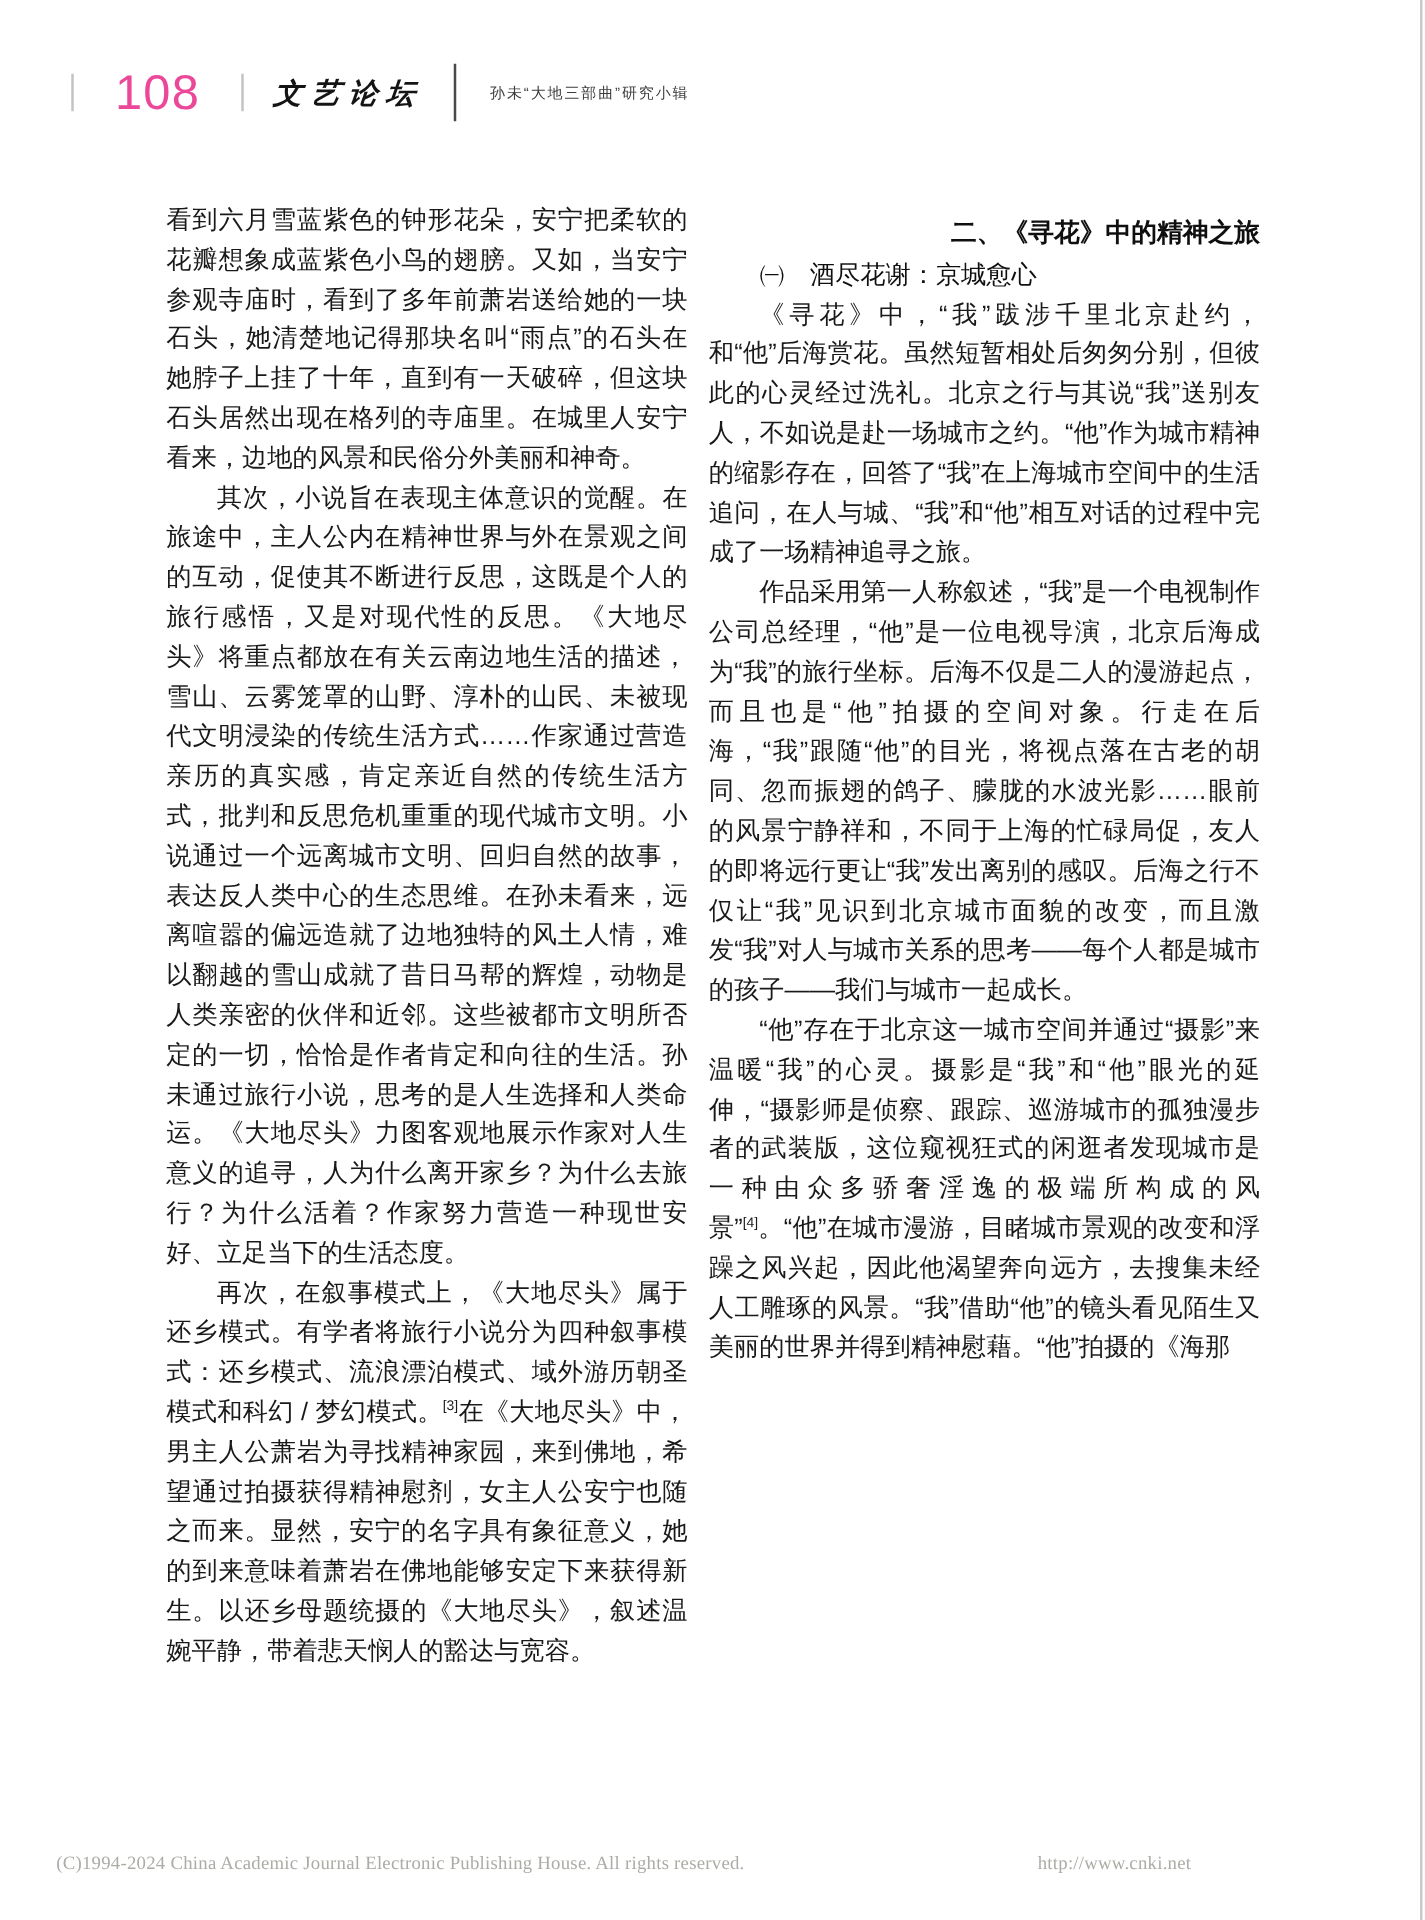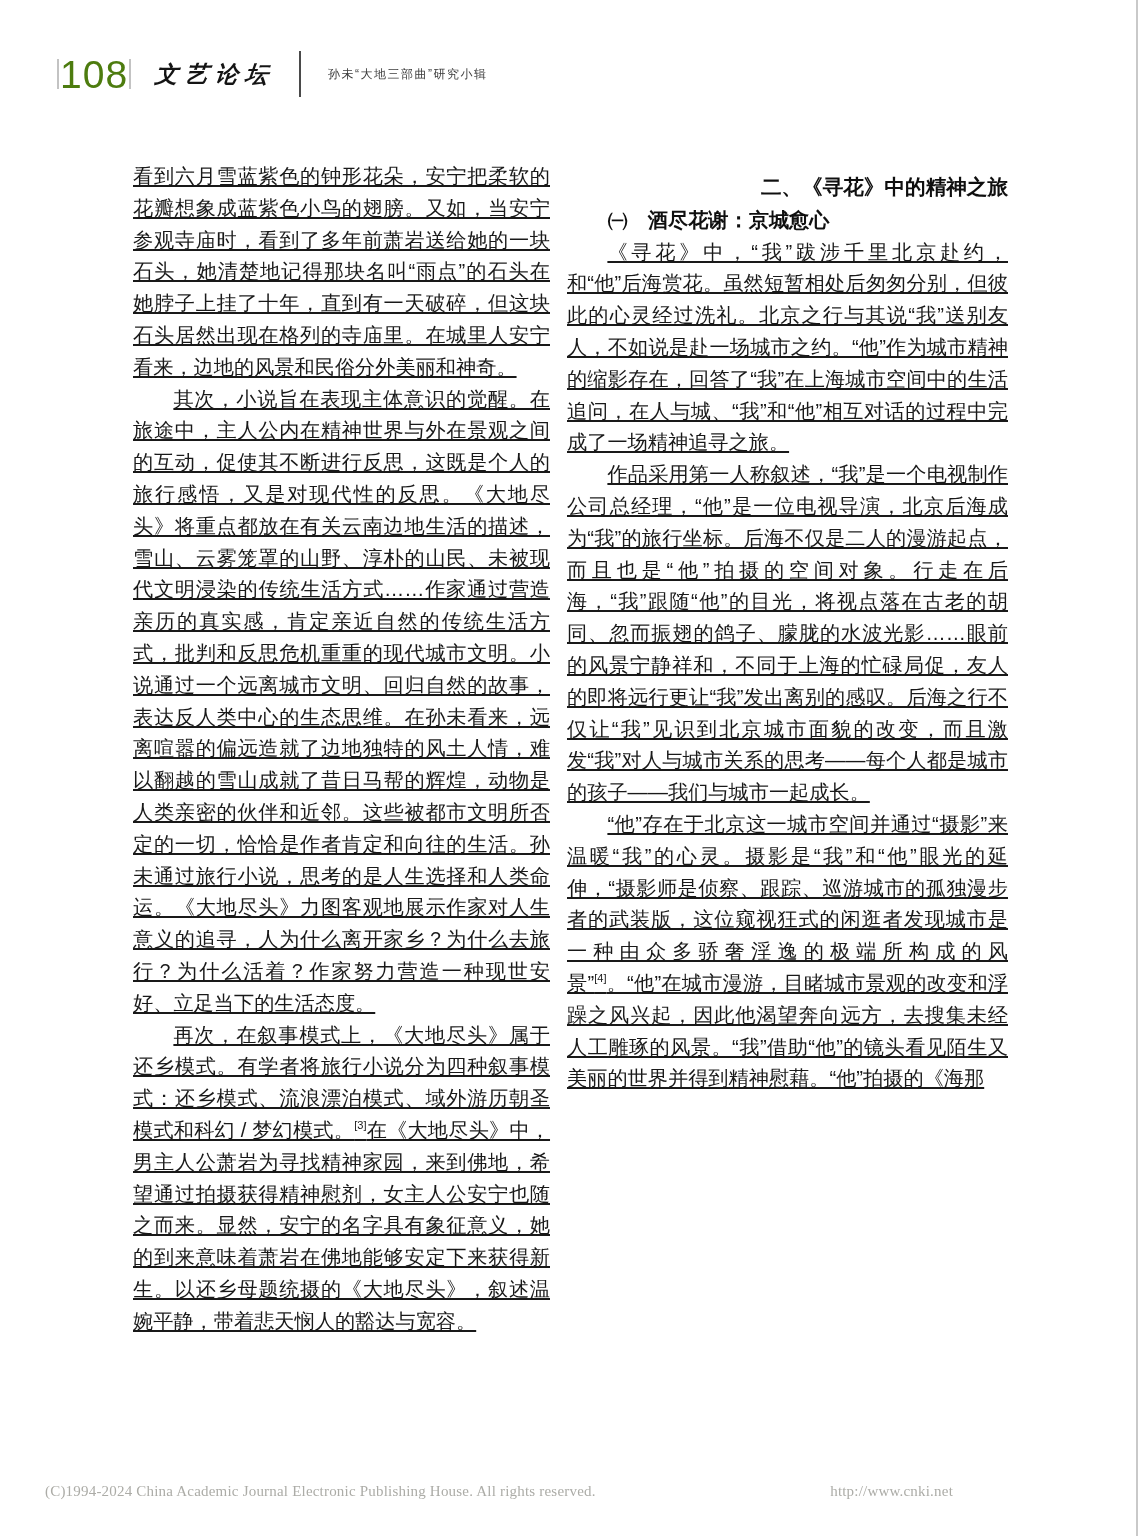--- a/index.html
+++ b/index.html
@@ -14,50 +14,50 @@
     position:absolute; top:0; bottom:0; right:2px; width:2px;
     background:#c9c9c9;
   }
   
   .page-header {
     position:absolute; top:50px; left:57px;
     display:flex; align-items:center; height:48px;
   }
   .vbar-light { width:2px; height:30px; background:#c3c3c3; }
   .page-number {
-    font-size:39px; line-height:1; color:#4d7c0f;
-    margin:0 1px; letter-spacing:1px;
+    font-size:39px; line-height:1; color:#ec4899;
+    margin:0 33px; letter-spacing:1px;
   }
   .journal-logo {
     font-family:"DejaVu Serif", serif;
     font-style:italic; font-weight:bold;
     font-size:23px; color:#141414;
     margin:0 24px; letter-spacing:7px;
     transform:skewX(-6deg);
   }
   .vbar-dark { width:2px; height:46px; background:#4a4a4a; }
   .column-title {
     font-size:12px; color:#3c3c3c; margin-left:27px; letter-spacing:1.5px;
   }
   
   .content {
     position:absolute; top:161px; left:133px;
     display:flex; gap:17px;
   }
   .col { font-size:20.2px; line-height:31.8px; text-align:justify; color:#191919; }
   .col-left  { width:417px; }
   .col-right { width:441px; }
-  .col p { text-align:justify;text-decoration:underline; }
+  .col p { text-align:justify; }
   .col p.indent { text-indent:2em; }
   .section-heading {
     font-size:20.6px; font-weight:bold; text-align:right;
     color:#0f0f0f; margin:10px 0 2px 0; line-height:31.8px;
   }
   .subsection-heading {
-    font-size:20.2px; font-weight:bold; color:#0f0f0f;
+    font-size:20.2px; font-weight:normal; color:#0f0f0f;
     text-indent:2em; line-height:31.8px;
   }
   sup.fnote { font-size:0.55em; vertical-align:super; line-height:0; }
   
   .page-footer {
     position:absolute; top:1483px; left:45px; width:908px;
     display:flex; justify-content:space-between;
     font-family:"Liberation Serif", serif;
     font-size:15px; color:#acaca7; letter-spacing:0.2px;
   }

